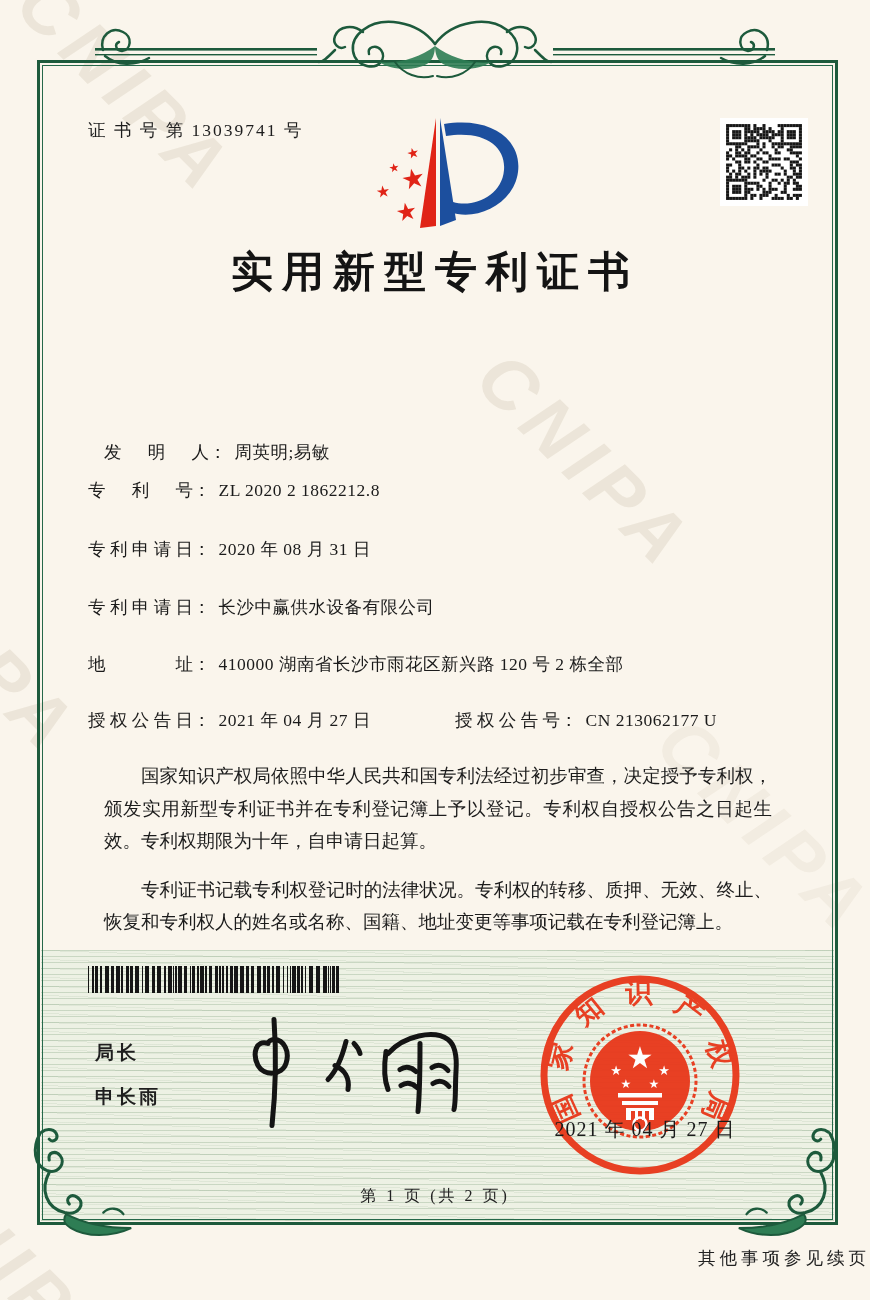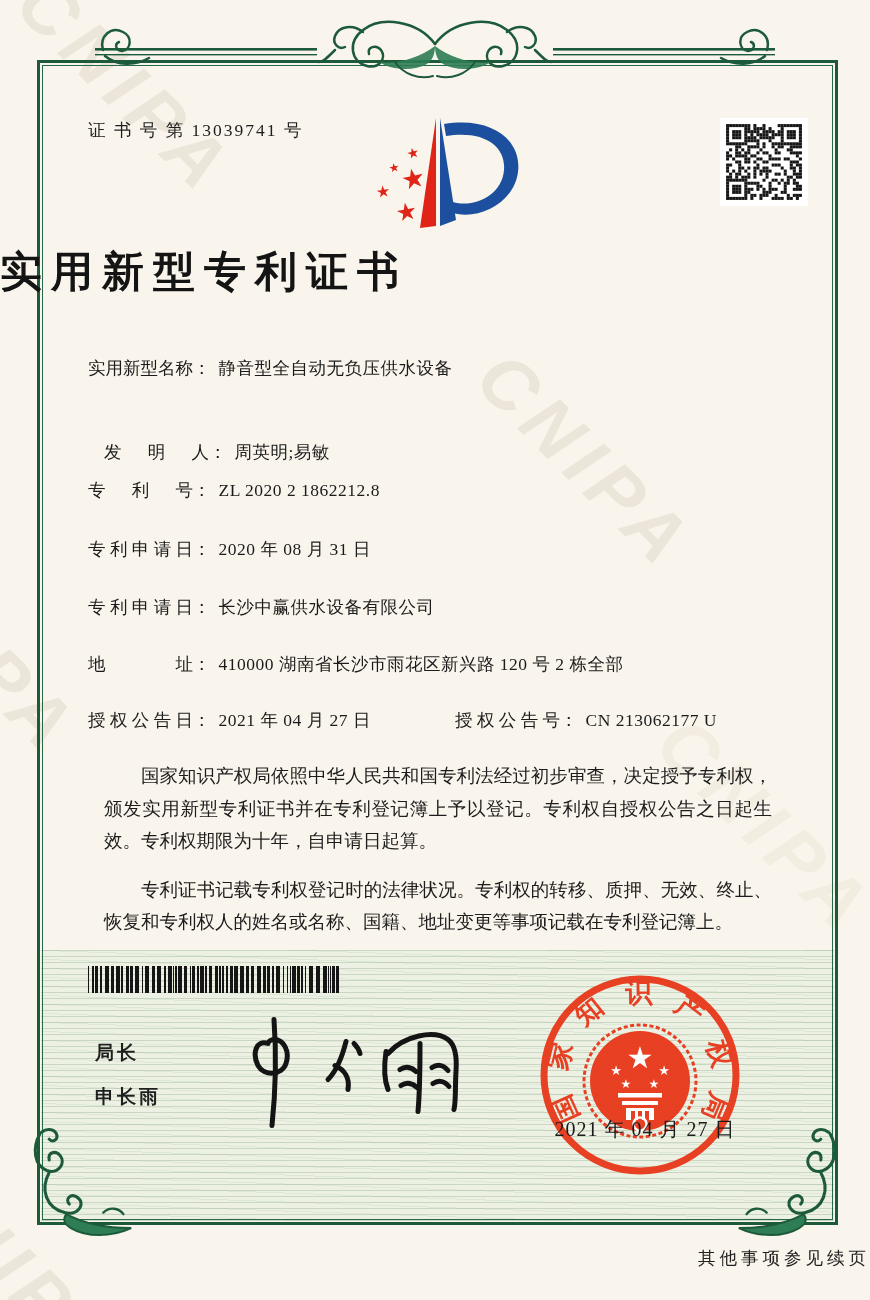--- a/index.html
+++ b/index.html
@@ -23,21 +23,21 @@
         background-image:repeating-linear-gradient(0deg,rgba(120,155,118,.30) 0px,rgba(120,155,118,.30) 1px,rgba(255,255,255,0) 1px,rgba(255,255,255,0) 6px),
                          repeating-linear-gradient(2deg,rgba(120,155,118,.12) 0px,rgba(120,155,118,.12) 1px,rgba(255,255,255,0) 1px,rgba(255,255,255,0) 9px);}
 
   .orn{position:absolute;z-index:4;}
   .content{position:absolute;inset:0;z-index:5;}
 
   .cert-no{position:absolute;left:88px;top:118px;font-size:17.5px;letter-spacing:2px;color:#1d1d1d;}
   .qr{position:absolute;left:720px;top:118px;width:88px;height:88px;}
   .logo{position:absolute;left:344px;top:110px;width:190px;height:128px;}
 
-  .title{position:absolute;left:0;right:0;top:244px;text-align:left;
+  .title{position:absolute;left:0;right:0;top:244px;text-align:center;
          font-size:42px;font-weight:bold;letter-spacing:9px;color:#141414;}
 
   .frow{position:absolute;left:88px;width:700px;font-size:17.5px;color:#1b1b1b;white-space:nowrap;}
   .flabel{display:inline-block;width:105px;text-align:justify;text-align-last:justify;vertical-align:top;}
   .fcolon{display:inline-block;margin-right:8px;}
   .fvalue{letter-spacing:0.5px;}
   .grant-right{position:absolute;left:367px;top:0;}
 
   .bodytext{position:absolute;left:88px;top:744px;width:700px;font-size:18.5px;
             line-height:1.76;color:#1c1c1c;text-align:justify;}
@@ -461,23 +461,20 @@
         <rect x="18" y="26" width="1" height="1" fill="#161616"></rect>
         <rect x="19" y="26" width="1" height="1" fill="#161616"></rect>
         <rect x="20" y="26" width="1" height="1" fill="#161616"></rect>
         <rect x="22" y="26" width="1" height="1" fill="#161616"></rect>
         <rect x="23" y="26" width="1" height="1" fill="#161616"></rect>
         <rect x="25" y="26" width="1" height="1" fill="#161616"></rect>
       </svg>
 
     <div class="title">实用新型专利证书</div>
 
-    <div class="frow" style="top:356px;">
-      <span class="flabel">实用新型名称</span><span class="fcolon">：</span><span class="fvalue">静音型全自动无负压供水设备</span>
-    </div>
     <div class="frow" style="top:440px;margin-left:16px;">
       <span class="flabel">发明人</span><span class="fcolon">：</span><span class="fvalue">周英明;易敏</span>
     </div>
     <div class="frow" style="top:478px;">
       <span class="flabel">专利号</span><span class="fcolon">：</span><span class="fvalue">ZL 2020 2 1862212.8</span>
     </div>
     <div class="frow" style="top:537px;">
       <span class="flabel">专利申请日</span><span class="fcolon">：</span><span class="fvalue">2020 年 08 月 31 日</span>
     </div>
     <div class="frow" style="top:595px;">
@@ -603,16 +600,17 @@
         <g fill="#e8391c">
           <rect x="95" y="140" width="4" height="9"></rect>
           <rect x="102" y="140" width="4" height="9"></rect>
           <rect x="109" y="140" width="4" height="9"></rect>
         </g>
         <circle cx="104" cy="153" r="6.5" fill="none" stroke="#ffffff" stroke-width="2.5"></circle>
       </g>
     </svg>
     <div class="seal-date">2021 年 04 月 27 日</div>
 
+    <div class="page-no">第 1 页 (共 2 页)</div>
     <div class="cont-note">其他事项参见续页</div>
 
   </div>
 </div>
 
 </body></html>

